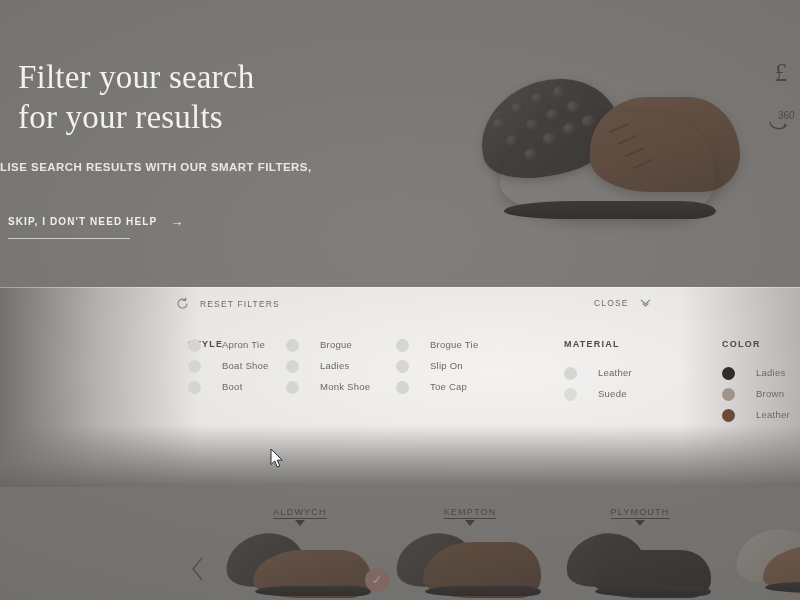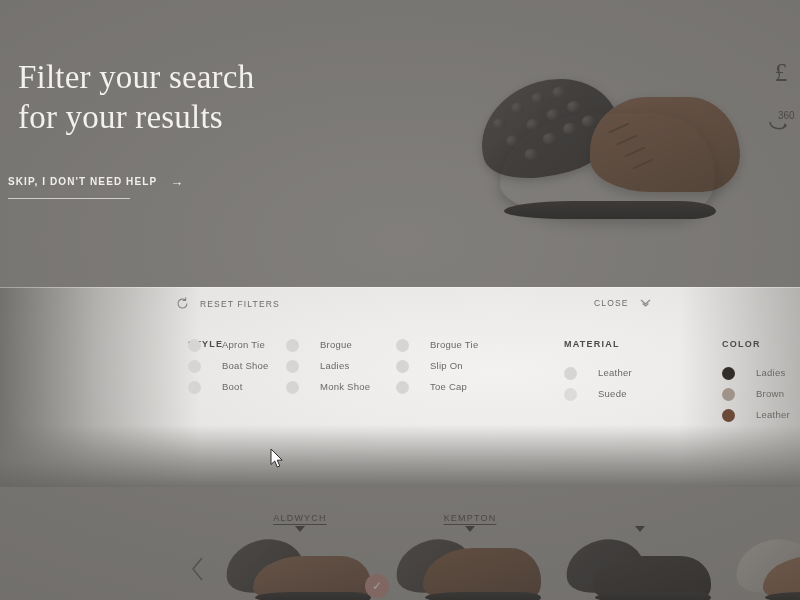--- a/index.html
+++ b/index.html
@@ -97,21 +97,21 @@
 
   
   .carousel {
     position:absolute;
     left:0; right:0; bottom:0;
     height:110px;
   }
   .car-track {
     position:absolute; inset:0;
     display:flex;
-    align-items:flex-end;
+    align-items:center;
     padding-left:215px;
   }
   .car-item {
     position:relative;
     width:170px;
     flex:0 0 170px;
     text-align:center;
     margin-right:0;
   }
   .car-name {
@@ -391,20 +391,21 @@
           <div class="car-name">KEMPTON</div>
           <div class="car-caret"></div>
           <div class="car-shoe">
             <div class="cs-sole" style="background:linear-gradient(150deg,#4e4a47,#2f2b29)"></div>
             <div class="cs-body" style="background:linear-gradient(165deg,#7d5639,#53382a);height:56px;top:10px"></div>
             <div class="cs-welt"></div>
           </div>
         </div>
 
         <div class="car-item">
+          <div class="car-name">PLYMOUTH</div>
           <div class="car-caret"></div>
           <div class="car-shoe">
             <div class="cs-sole" style="background:linear-gradient(150deg,#403c3a,#262322)"></div>
             <div class="cs-body" style="background:linear-gradient(165deg,#35302c,#1d1a18)"></div>
             <div class="cs-welt"></div>
           </div>
         </div>
 
         <div class="car-item">
           <div class="car-name">MO</div>
@@ -420,20 +421,21 @@
   </div>
 
   <div class="scrim"></div>
 
   <div class="onboard">
     <div class="ob-title">
       <div>Filter your search</div>
       <div>for your results</div>
     </div>
     <div class="ob-sub">
+      <div>LISE SEARCH RESULTS WITH OUR SMART FILTERS,</div>
     </div>
     <div class="ob-skip">
       <span class="ob-skip-row">
         <span>SKIP, I DON'T NEED HELP</span>
         <span class="ob-skip-arrow">→</span>
       </span>
     </div>
     <div class="ob-skip-rule"></div>
   </div>
 

